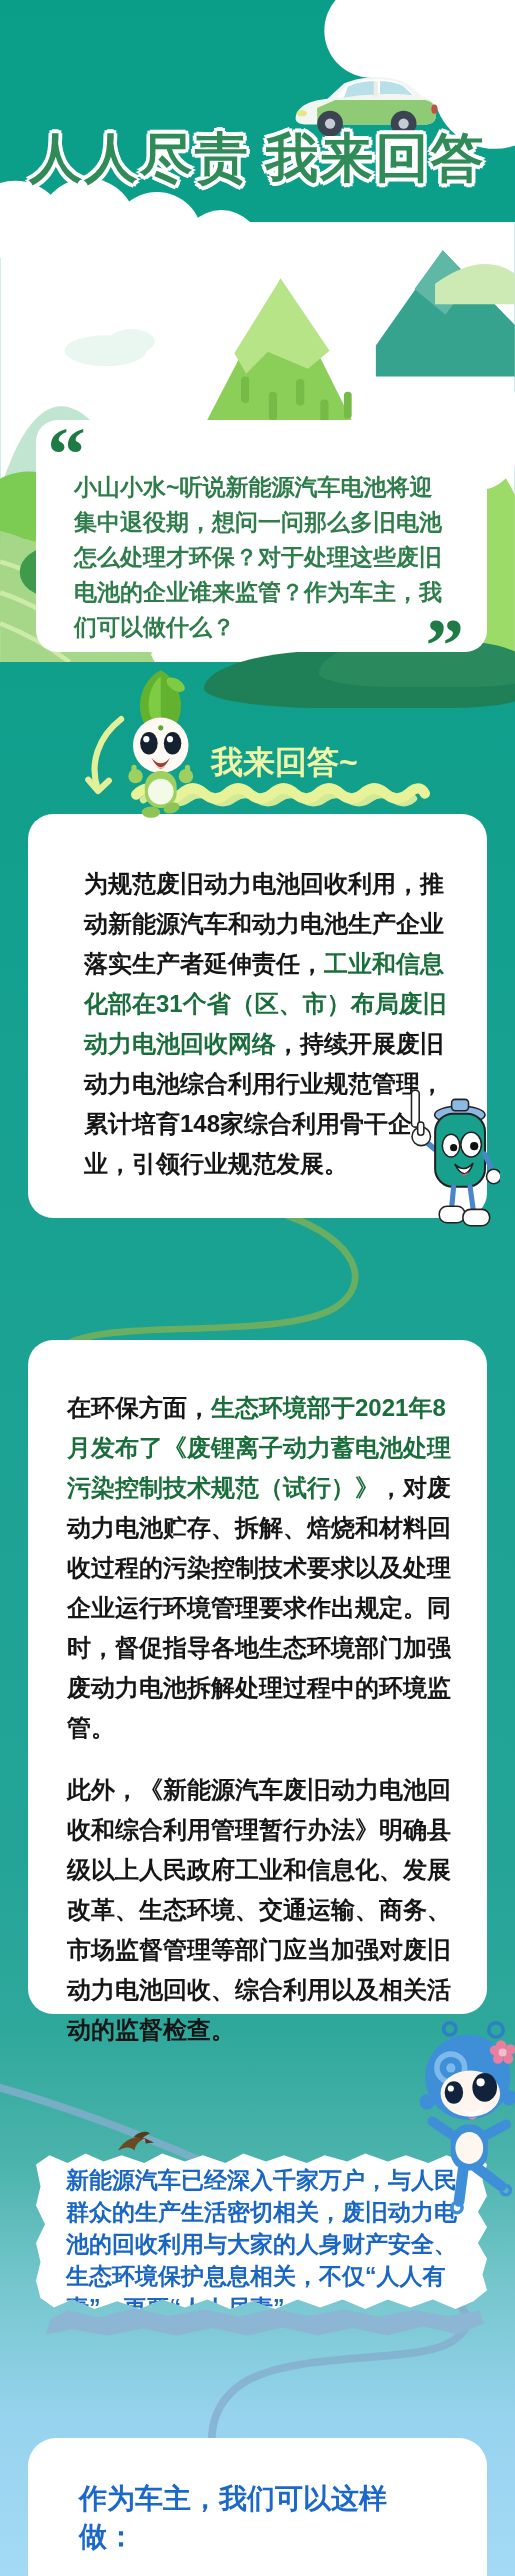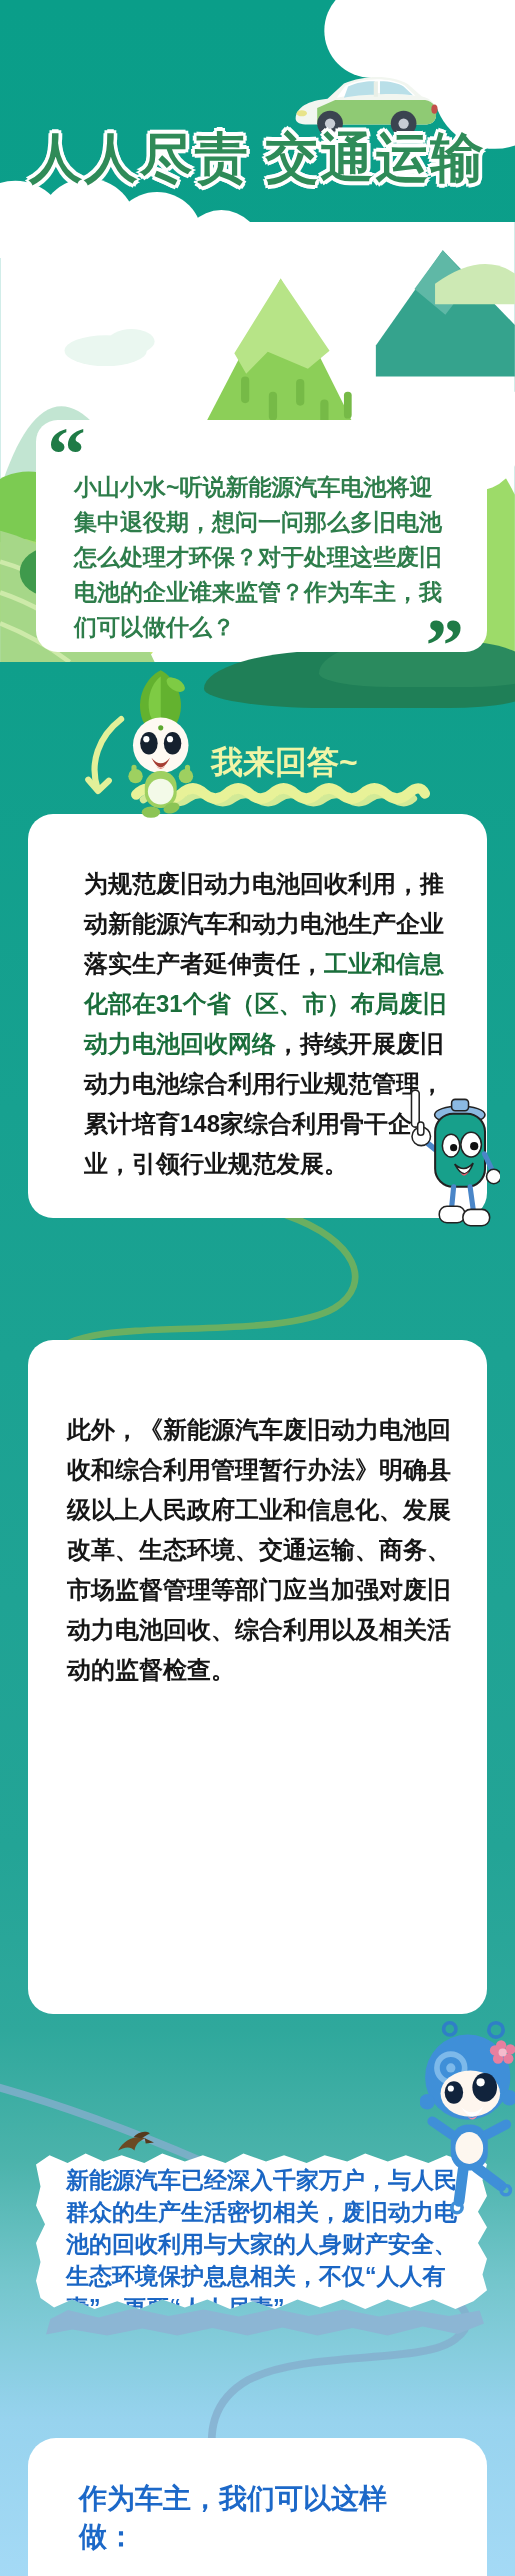--- a/index.html
+++ b/index.html
@@ -89,21 +89,21 @@
     <rect x="170" y="26" width="8" height="30" fill="#e9efe7"></rect>
     <circle cx="85" cy="108" r="25" fill="#3b4450"></circle>
       <circle cx="85" cy="108" r="10" fill="#c7ccd4"></circle>
     <circle cx="228" cy="108" r="25" fill="#3b4450"></circle>
       <circle cx="228" cy="108" r="10" fill="#c7ccd4"></circle>
     <ellipse cx="30" cy="88" rx="10" ry="6" fill="#e8e48a"></ellipse>
     <ellipse cx="288" cy="80" rx="6" ry="9" fill="#c2504a"></ellipse>
   </svg>
 
   <div class="abs title">
-    <span class="t1">人人尽责</span><span class="t2">交通运输</span>
+    <span class="t1">人人尽责</span><span class="t2">我来回答</span>
   </div>
 
   <svg class="abs" style="left:0;top:222px;z-index:1" width="515" height="440" viewBox="0 0 855 0 0" preserveAspectRatio="none">
   </svg>
   <svg class="abs" style="left:0;top:222px;z-index:1" width="515" height="440" viewBox="0 0 1000 855">
     <rect x="0" y="0" width="1000" height="855" fill="#ffffff"></rect>
 
     <path d="M730,240 L860,55 L1000,200 L1000,300 L730,300 Z" fill="#35a38d"></path>
     <path d="M805,130 L860,55 L915,115 L865,180 Z" fill="#5fb8a6"></path>
 
@@ -221,20 +221,21 @@
     <path d="M142,196 L148,240" stroke="#4a86c8" stroke-width="10" stroke-linecap="round"></path>
     <rect x="82" y="234" width="50" height="32" rx="15" fill="#ffffff" stroke="#222" stroke-width="3"></rect>
     <rect x="128" y="240" width="52" height="32" rx="15" fill="#ffffff" stroke="#222" stroke-width="3"></rect>
   </svg>
 
   <svg class="abs" style="left:0;top:1206px;z-index:2" width="515" height="242" viewBox="0 0 1000 470">
     <path d="M556,18 C692,66 726,150 650,198 C560,252 300,228 180,252 C88,270 60,322 66,374 C70,414 66,436 86,456" fill="none" stroke="#6fb05f" stroke-width="13" stroke-linecap="round" opacity="0.95"></path>
   </svg>
 
   <div class="abs card card2">
+    <p class="body-text"><span>在环保方面，</span><span class="hl">生态环境部于2021年8月发布了《废锂离子动力蓄电池处理污染控制技术规范（试行）》</span><span>，对废动力电池贮存、拆解、焙烧和材料回收过程的污染控制技术要求以及处理企业运行环境管理要求作出规定。同时，督促指导各地生态环境部门加强废动力电池拆解处理过程中的环境监管。</span></p>
     <p class="body-text p2">此外，《新能源汽车废旧动力电池回收和综合利用管理暂行办法》明确县级以上人民政府工业和信息化、发展改革、生态环境、交通运输、商务、市场监督管理等部门应当加强对废旧动力电池回收、综合利用以及相关活动的监督检查。</p>
   </div>
 
   <svg class="abs" style="left:0;top:2050px;z-index:2" width="515" height="495" viewBox="0 0 1000 960">
     <path d="M-10,70 C240,140 560,280 740,390 C880,470 945,515 885,560 C820,612 600,580 482,640 C412,680 402,742 417,812 C426,862 430,895 434,925" fill="none" stroke="#84aecd" stroke-width="15" stroke-linecap="round" opacity="0.8"></path>
   </svg>
 
   <svg class="abs" style="left:116px;top:2130px;z-index:3" width="39" height="33" viewBox="0 0 76 64">
     <path d="M4,40 C16,18 38,10 58,16 C46,20 38,28 36,40 C28,30 14,34 4,40 Z" fill="#6b4a23"></path>
     <path d="M34,14 C42,4 56,0 66,6 L50,16 Z" fill="#553a1c"></path>

